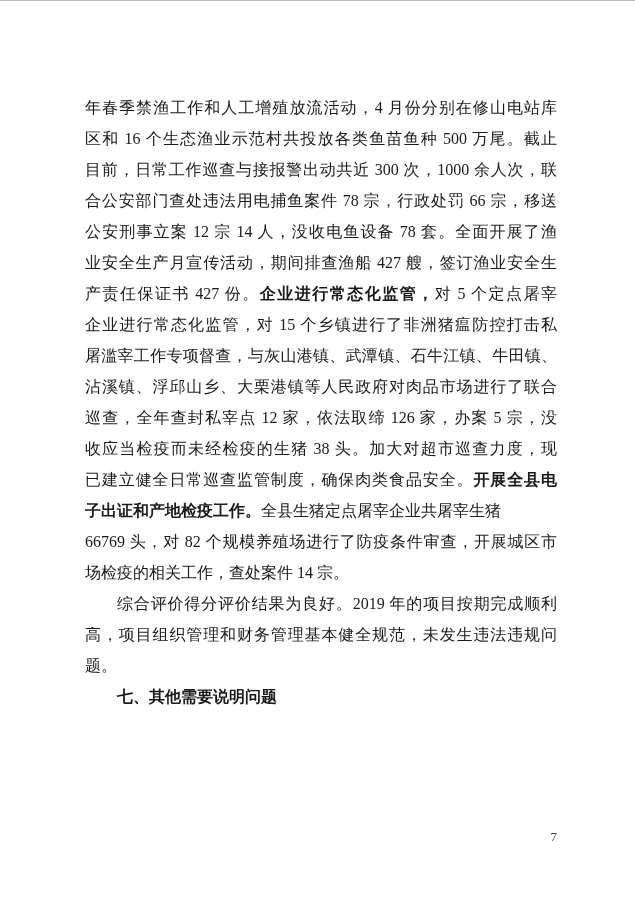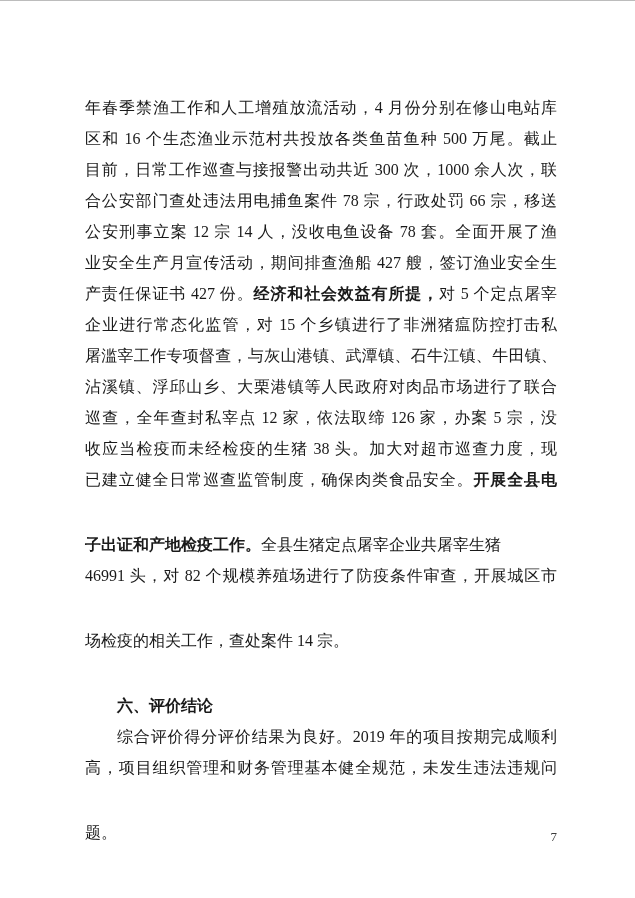--- a/index.html
+++ b/index.html
@@ -32,21 +32,20 @@
     text-justify: inter-ideograph;
   }
   .line {
     text-align: justify;
     text-align-last: justify;
     height: 31px;
     white-space: nowrap;
   }
   .line.end {
     text-align-last: left;
-    margin-top: 34px;
   }
   .line.indent {
     text-indent: 2em;
   }
   .bold, .heading {
     font-weight: 700;
     font-family: "Liberation Sans", "DejaVu Sans", sans-serif;
   }
   .page-number {
     position: absolute;
@@ -63,29 +62,29 @@
 
 <div class="page">
   <div class="top-edge"></div>
   <div class="body-text" id="body-text">
       <div class="line"><span class="seg">年春季禁渔工作和人工增殖放流活动，4 月份分别在修山电站库</span></div>
       <div class="line"><span class="seg">区和 16 个生态渔业示范村共投放各类鱼苗鱼种 500 万尾。截止</span></div>
       <div class="line"><span class="seg">目前，日常工作巡查与接报警出动共近 300 次，1000 余人次，联</span></div>
       <div class="line"><span class="seg">合公安部门查处违法用电捕鱼案件 78 宗，行政处罚 66 宗，移送</span></div>
       <div class="line"><span class="seg">公安刑事立案 12 宗 14 人，没收电鱼设备 78 套。全面开展了渔</span></div>
       <div class="line"><span class="seg">业安全生产月宣传活动，期间排查渔船 427 艘，签订渔业安全生</span></div>
-      <div class="line"><span class="seg">产责任保证书 427 份。</span><span class="seg bold">经济和社会效益有所提，</span><span class="seg">对 5 个定点屠宰</span></div>
+      <div class="line"><span class="seg">产责任保证书 427 份。</span><span class="seg bold">企业进行常态化监管，</span><span class="seg">对 5 个定点屠宰</span></div>
       <div class="line"><span class="seg">企业进行常态化监管，对 15 个乡镇进行了非洲猪瘟防控打击私</span></div>
       <div class="line"><span class="seg">屠滥宰工作专项督查，与灰山港镇、武潭镇、石牛江镇、牛田镇、</span></div>
       <div class="line"><span class="seg">沾溪镇、浮邱山乡、大栗港镇等人民政府对肉品市场进行了联合</span></div>
       <div class="line"><span class="seg">巡查，全年查封私宰点 12 家，依法取缔 126 家，办案 5 宗，没</span></div>
       <div class="line"><span class="seg">收应当检疫而未经检疫的生猪 38 头。加大对超市巡查力度，现</span></div>
       <div class="line"><span class="seg">已建立健全日常巡查监管制度，确保肉类食品安全。</span><span class="seg bold">开展全县电</span></div>
       <div class="line end"><span class="seg bold">子出证和产地检疫工作。</span><span class="seg">全县生猪定点屠宰企业共屠宰生猪</span></div>
-      <div class="line"><span class="seg">46991 头，对 82 个规模养殖场进行了防疫条件审查，开展城区市</span></div>
+      <div class="line"><span class="seg">66769 头，对 82 个规模养殖场进行了防疫条件审查，开展城区市</span></div>
       <div class="line end"><span class="seg">场检疫的相关工作，查处案件 14 宗。</span></div>
-      <div class="line end indent heading"><span class="seg bold">六、评价结论</span></div>
       <div class="line indent"><span class="seg">综合评价得分评价结果为良好。2019 年的项目按期完成顺利</span></div>
       <div class="line"><span class="seg">高，项目组织管理和财务管理基本健全规范，未发生违法违规问</span></div>
       <div class="line end"><span class="seg">题。</span></div>
+      <div class="line end indent heading"><span class="seg bold">七、其他需要说明问题</span></div>
     </div>
   <div class="page-number">7</div>
 </div>
 
 </body></html>

